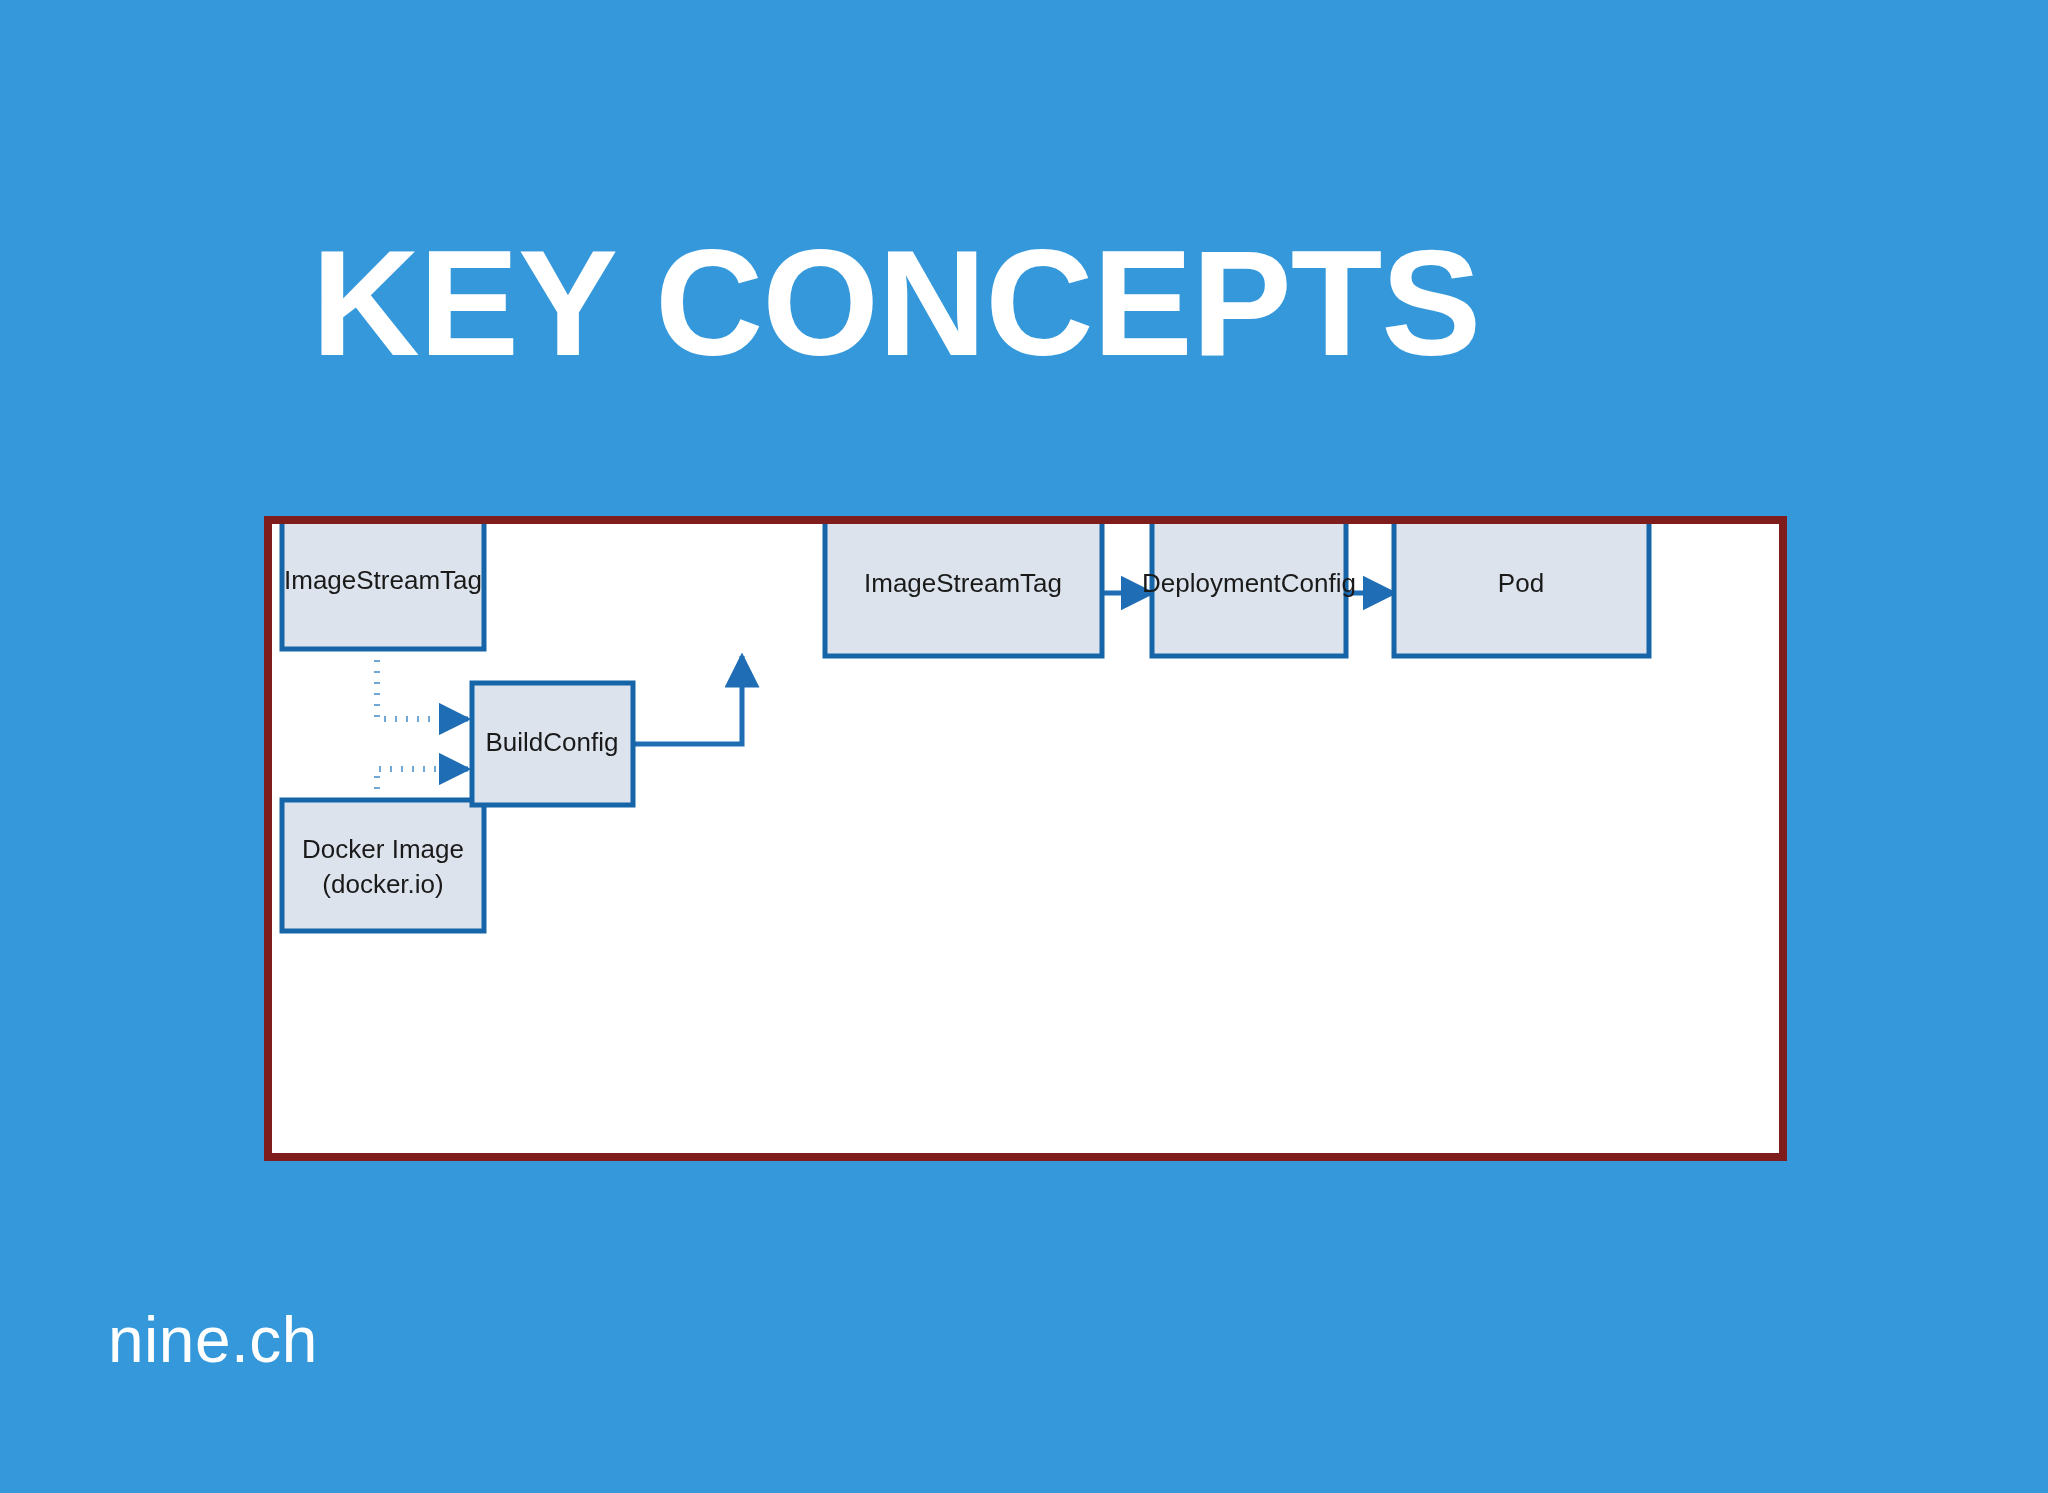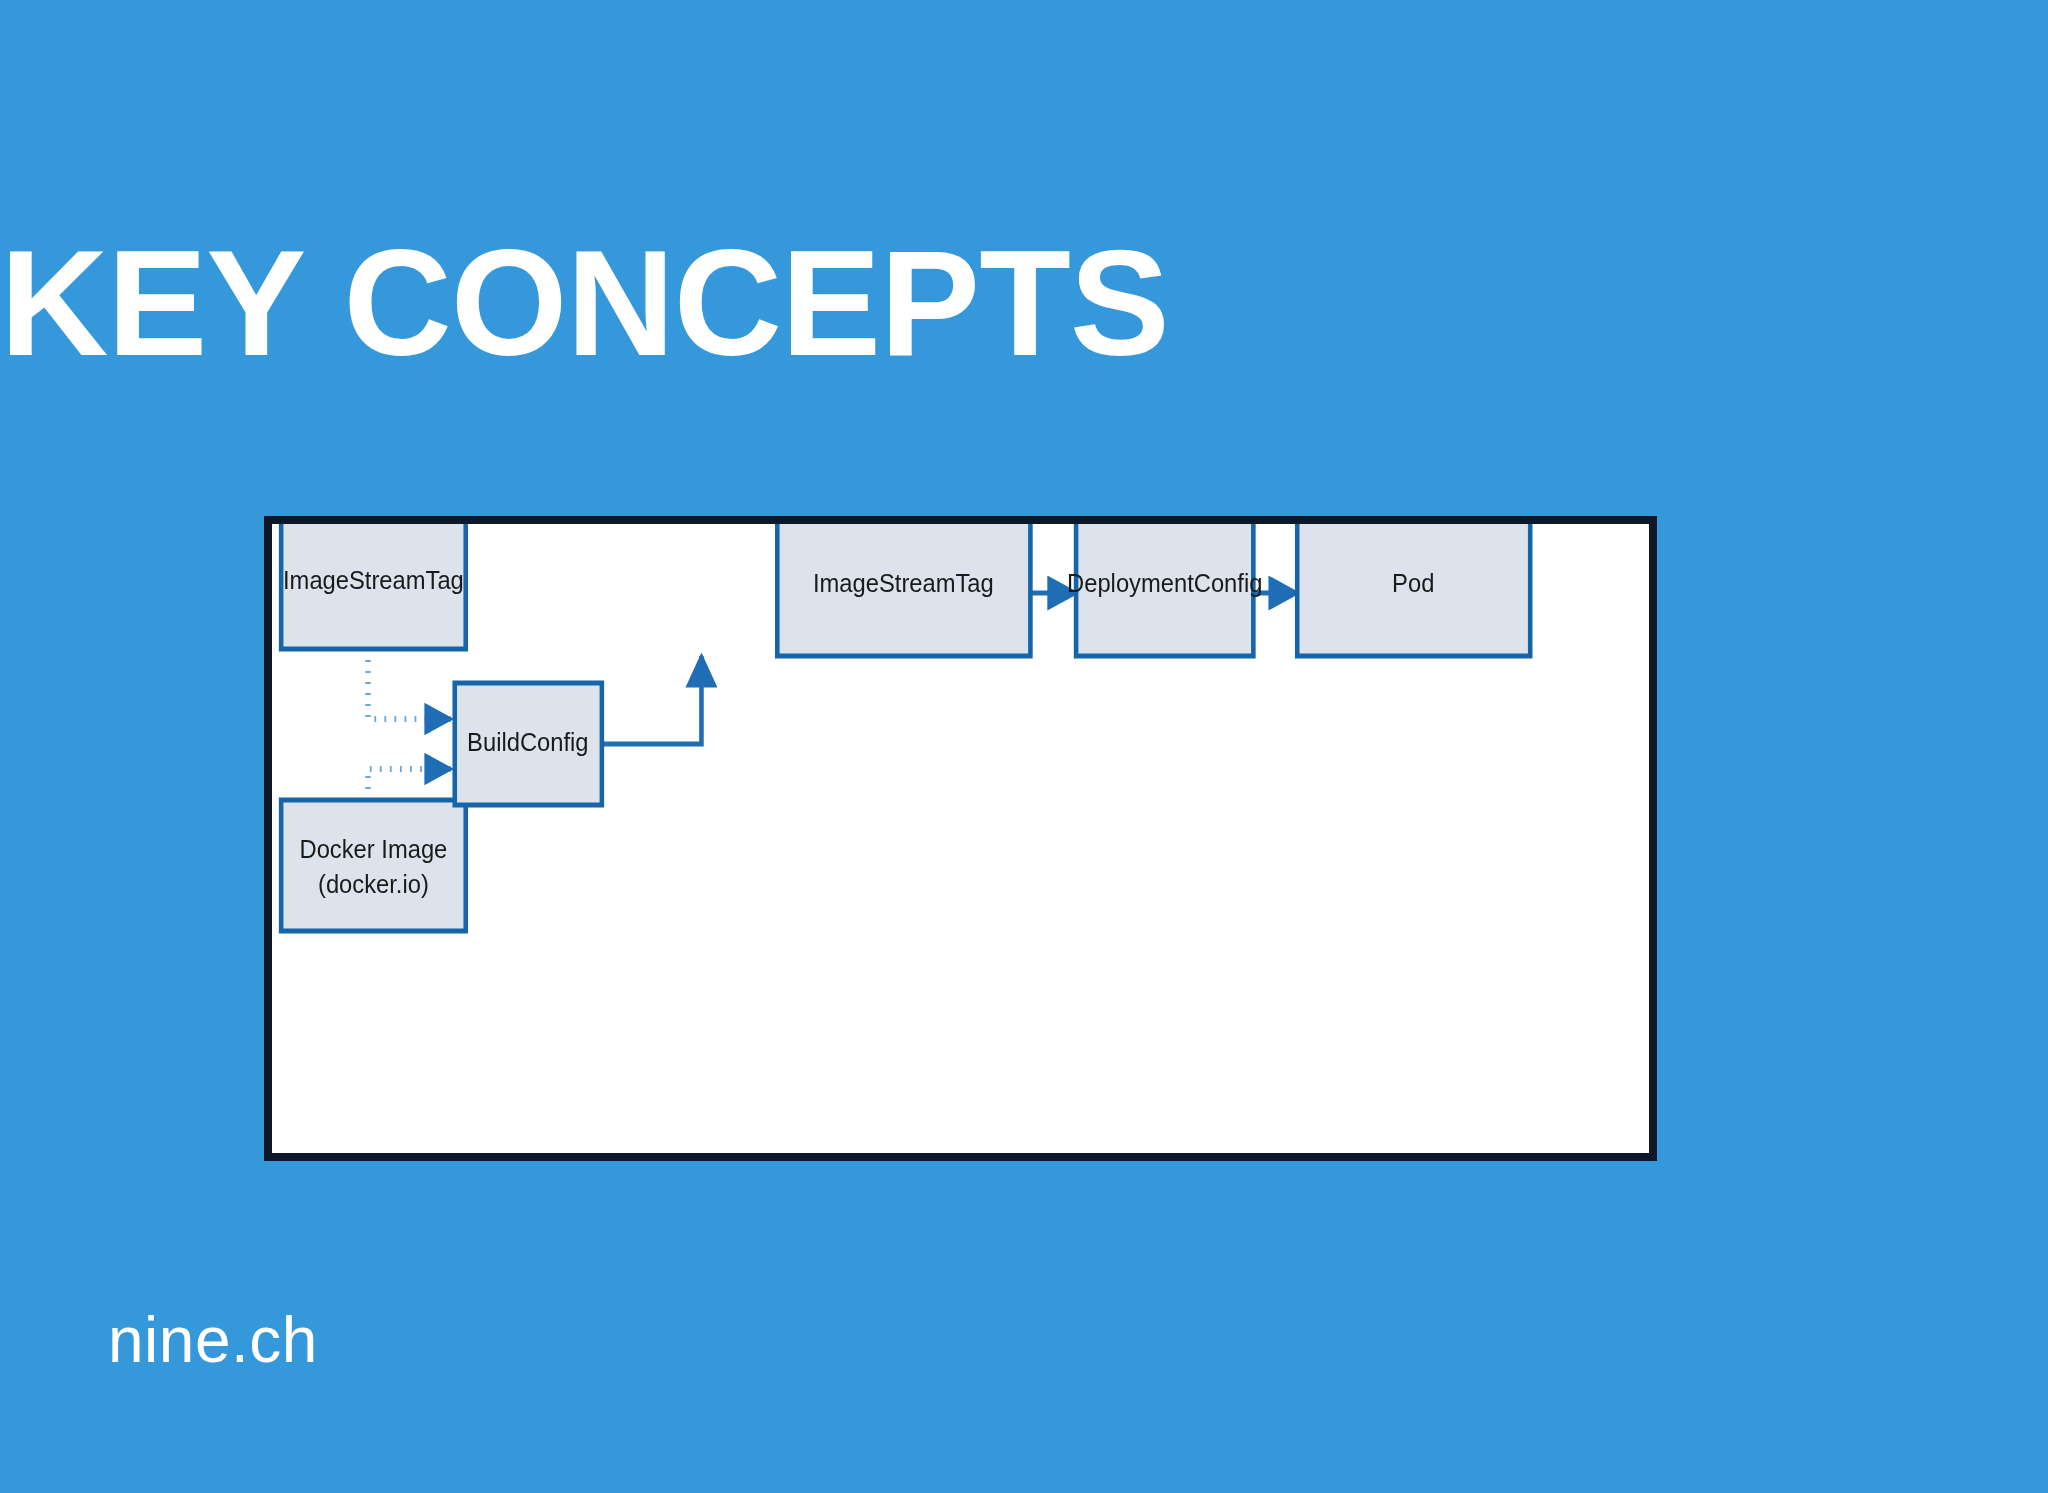--- a/index.html
+++ b/index.html
@@ -16,37 +16,37 @@
   }
   .slide {
     position: absolute;
     inset: 0;
   }
   .slide-title {
     position: absolute;
     top: 228px;
     left: 0;
     width: 1792px;
-    text-align: left;
+    text-align: center;
     color: #ffffff;
     font-family: "Liberation Sans", sans-serif;
     font-weight: bold;
     font-size: 150px;
     letter-spacing: -1px;
     line-height: 1;
     white-space: nowrap;
   }
   .diagram-frame {
     position: absolute;
     left: 264px;
     top: 516px;
-    width: 1393px;
+    width: 1523px;
     height: 645px;
     background: #ffffff;
-    border: 8px solid #0f172a;
+    border: 8px solid #7f1d1d;
     box-sizing: border-box;
   }
   .diagram-svg {
     display: block;
     width: 100%;
     height: 100%;
   }
   .node-box {
     fill: #dde3ec;
     stroke: #1565a8;

